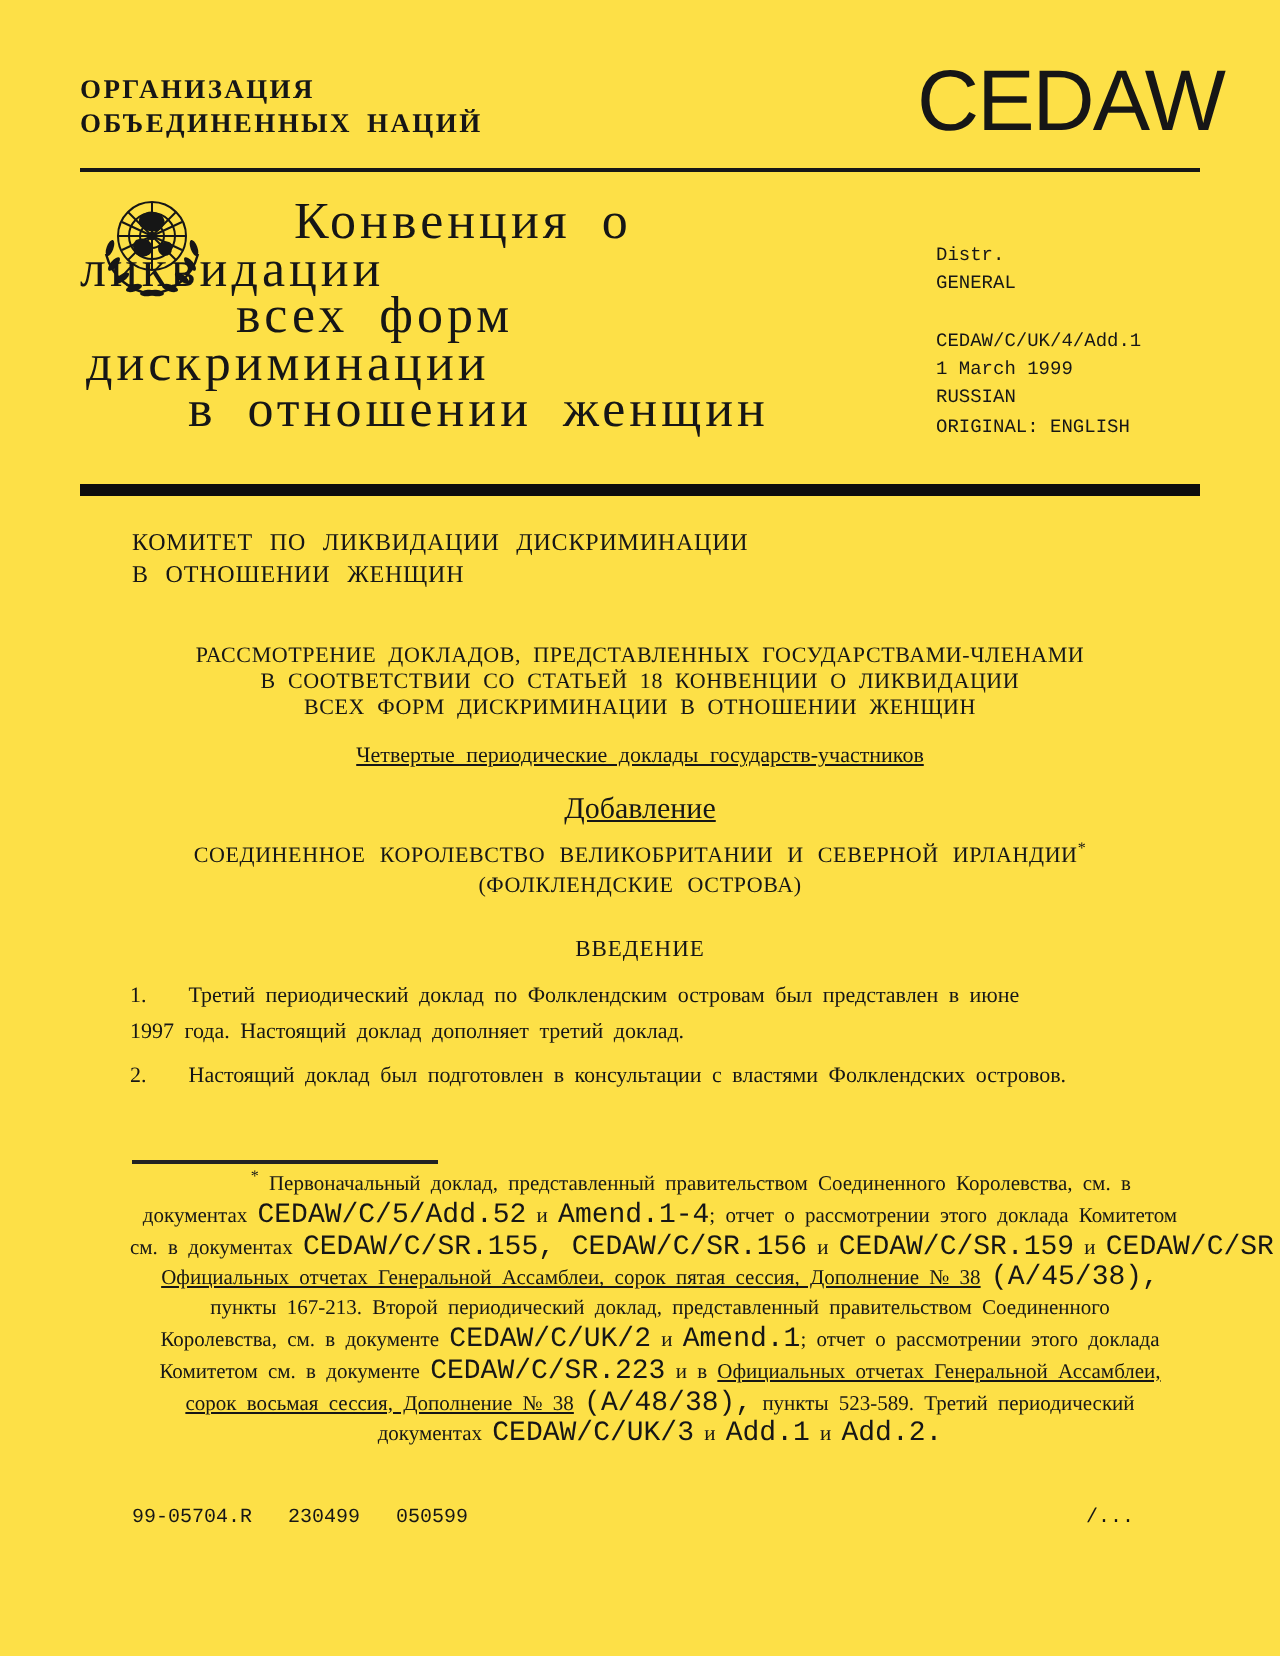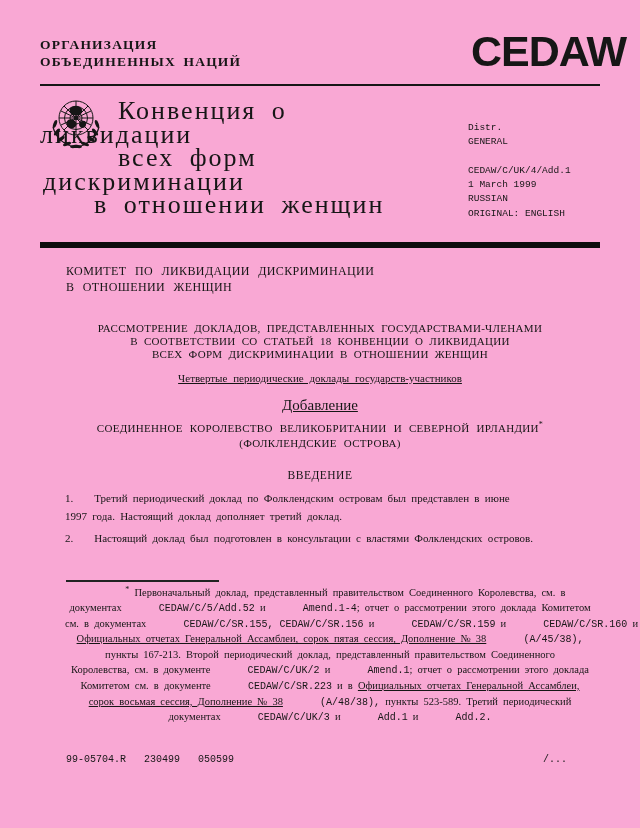--- a/index.html
+++ b/index.html
@@ -1,47 +1,47 @@
 <!DOCTYPE html>
 <html><head>
 <meta charset="utf-8">
 <style>
   html,body{margin:0;padding:0;background:#777;}
   .page{
     position:relative;
     width:640px;height:828px;
     margin:0 auto;
-    background:#f9a8d4;
+    background:#fde047;
     color:#161616;
     font-family:"Liberation Serif", serif;
     overflow:hidden;
   }
   
   .org-block{
     position:absolute;left:40px;top:36px;
     font-weight:bold;font-size:13.5px;line-height:17px;
     letter-spacing:1.2px;word-spacing:3px;
   }
   .cedaw-logo{
-    position:absolute;right:14px;top:27px;
+    position:absolute;right:28px;top:27px;
     font-family:"Liberation Sans", sans-serif;
-    font-weight:700;font-size:43px;letter-spacing:-1px;
+    font-weight:400;font-size:43px;letter-spacing:-1px;
   }
   .rule-thin{
     position:absolute;left:40px;top:84px;width:560px;height:2px;background:#161616;
   }
   
   .emblem{position:absolute;left:44px;top:94px;z-index:2;}
   .doc-title{
     position:absolute;left:40px;top:99px;width:430px;
     font-size:26px;line-height:23.5px;letter-spacing:2px;word-spacing:7px;
     z-index:1;
   }
   .title-line{white-space:pre;}
-  .title-line:nth-child(1){margin-left:78px;}
+  .title-line:nth-child(1){margin-left:107px;}
   .title-line:nth-child(2){margin-left:0;}
   .title-line:nth-child(3){margin-left:78px;}
   .title-line:nth-child(4){margin-left:3px;}
   .title-line:nth-child(5){margin-left:54px;}
   .distr-block{
     position:absolute;left:468px;top:121px;
     font-family:"Liberation Mono", monospace;
     font-size:9.5px;line-height:14.3px;
   }
   .distr-line{white-space:pre;min-height:14.3px;}
@@ -70,21 +70,21 @@
   .para1{top:490px;}
   .para2{top:530px;}
   
   .fn-rule{position:absolute;left:66px;top:580px;width:153px;height:2px;background:#222;}
   .footnote{
     position:absolute;left:65px;top:586px;width:530px;
     font-size:10.5px;line-height:14.8px;word-spacing:2.5px;
   }
   .fn-line{white-space:pre;text-align:center;}
   .fn-line .u{text-decoration:underline;}
-  .fn-line .m{font-family:"Liberation Mono", monospace;font-size:10px;word-spacing:0;margin-left:32px;}
+  .fn-line .m{font-family:"Liberation Mono", monospace;font-size:14px;word-spacing:0;}
   .fn-line sup{font-size:8px;line-height:0;}
   sup{font-size:8px;line-height:0;}
   
   .footer-left{
     position:absolute;left:66px;top:754px;
     font-family:"Liberation Mono", monospace;font-size:10px;white-space:pre;
   }
   .footer-right{
     position:absolute;left:543px;top:754px;
     font-family:"Liberation Mono", monospace;font-size:10px;

